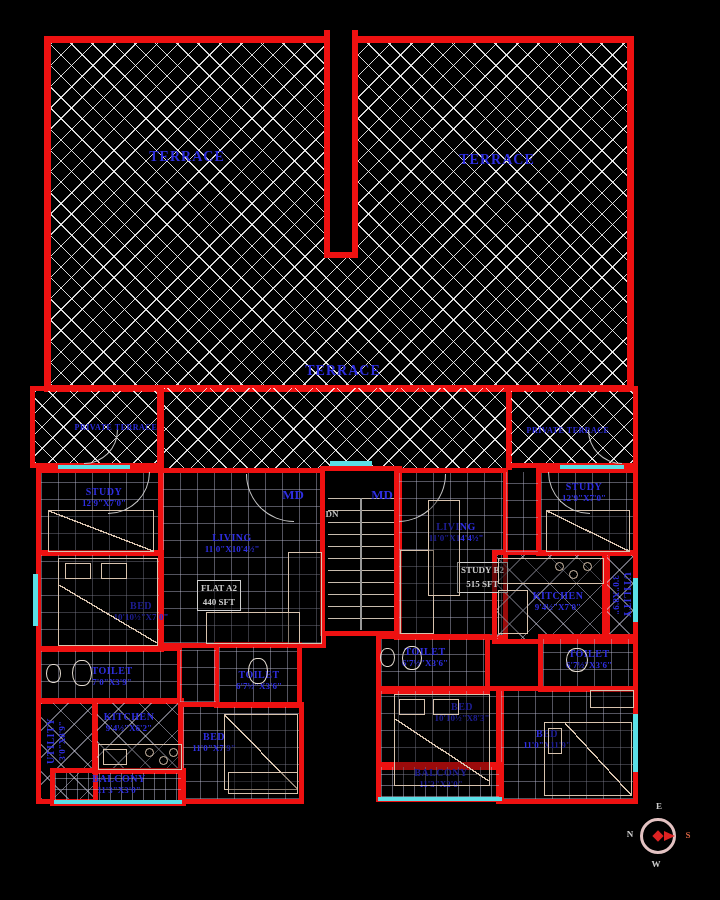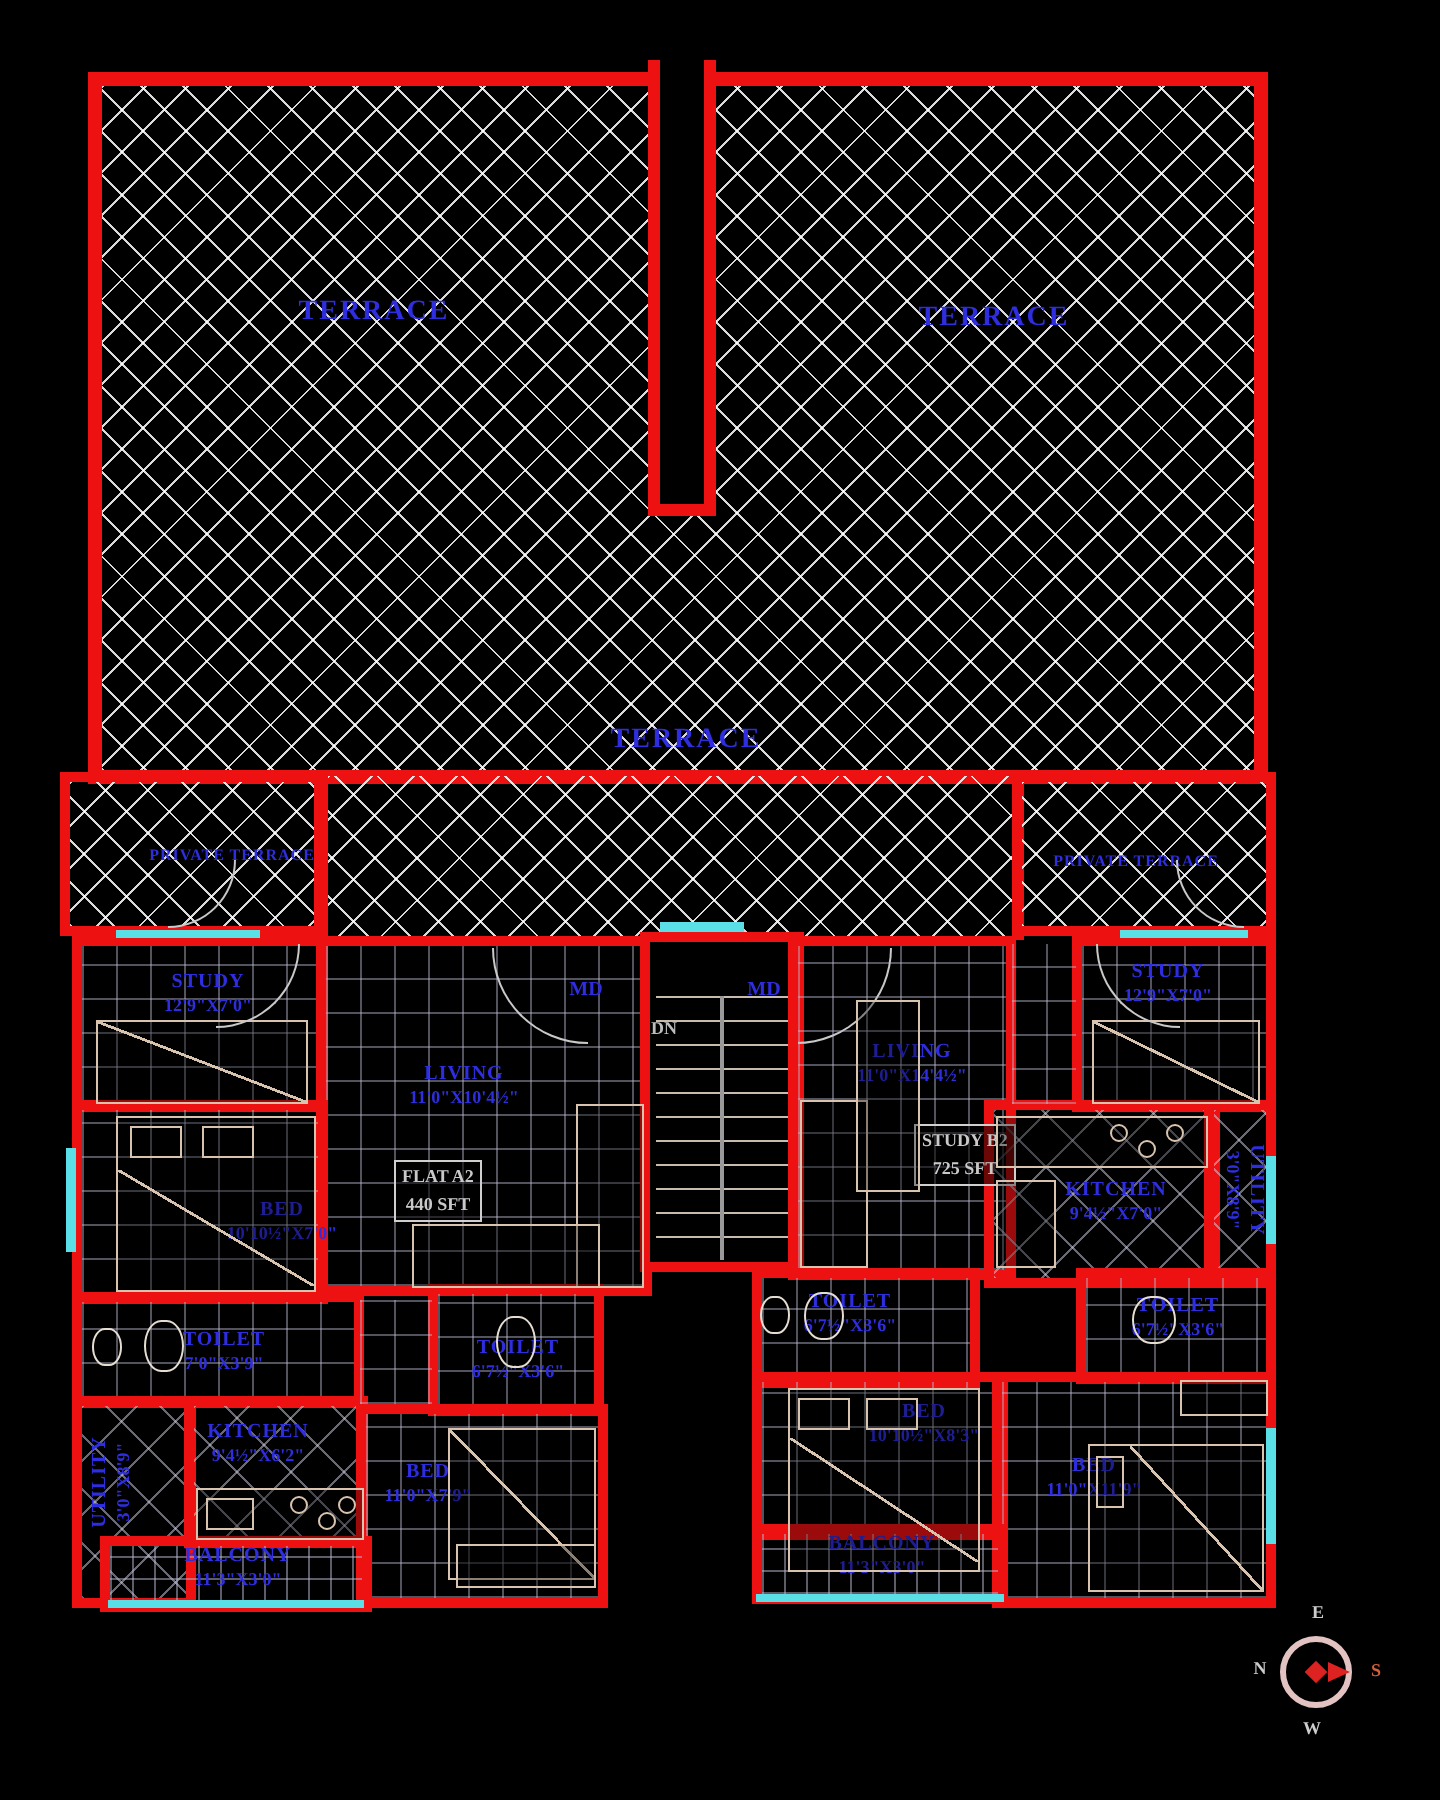--- a/index.html
+++ b/index.html
@@ -48,21 +48,21 @@
   .burner{position:absolute;border:1px solid var(--furniture);border-radius:50%;width:9px;height:9px;box-sizing:border-box;}
   .wc{position:absolute;border:1px solid #e6ddd2;border-radius:50% / 58%;box-sizing:border-box;}
   .arc{position:absolute;box-sizing:border-box;border:0 solid #c9c9c9;}
   .arcBL{border-left-width:1px;border-bottom-width:1px;border-bottom-left-radius:100%;}
   .arcBR{border-right-width:1px;border-bottom-width:1px;border-bottom-right-radius:100%;}
   .sill{position:absolute;background:var(--cyan);}
   .stairs{position:absolute;box-sizing:border-box;
       background-image:repeating-linear-gradient(180deg, #c8bcae 0 1px, transparent 1px 12px);}
   .rail{position:absolute;width:2px;background:#999;}
   .dnlbl{position:absolute;transform:translate(-50%,-50%);color:#bdbdbd;font-size:9px;font-weight:bold;}
-  .mdlbl{position:absolute;transform:translate(-50%,-50%);color:var(--label-blue);font-size:10px;font-weight:bold;}
+  .mdlbl{position:absolute;transform:translate(-50%,-50%);color:var(--label-blue);font-size:13px;font-weight:bold;}
   
   .ring{position:absolute;border:3px solid #e3c2c2;border-radius:50%;box-sizing:border-box;}
   .cletter{position:absolute;transform:translate(-50%,-50%);color:#cccccc;font-size:9px;font-weight:bold;}
   .cS{color:#d06040;}
   .needle{position:absolute;width:0;height:0;border-top:5px solid transparent;border-bottom:5px solid transparent;
       border-left:11px solid #dd2222;}
   .hub{position:absolute;width:8px;height:8px;background:#dd2222;transform:rotate(45deg);}
 </style>
 </head>
 <body>
@@ -160,21 +160,21 @@
     <span class="nm">BALCONY</span>
     <span class="dm">11'3"X3'0"</span>
   </div>
 
   <div class="lbl" style="left:456px;top:532px;">
     <span class="nm">LIVING</span>
     <span class="dm">11'0"X14'4½"</span>
   </div>
   <div class="tag" style="left:457px;top:562px;">
     <span style="display:block">STUDY B2</span>
-    <span style="display:block">725 SFT</span>
+    <span style="display:block">515 SFT</span>
   </div>
   <div class="lbl" style="left:584px;top:492px;">
     <span class="nm">STUDY</span>
     <span class="dm">12'9"X7'0"</span>
   </div>
   <div class="lbl" style="left:558px;top:601px;">
     <span class="nm">KITCHEN</span>
     <span class="dm">9'4½"X7'0"</span>
   </div>
   <div class="lbl rotR" style="left:622px;top:595px;">

